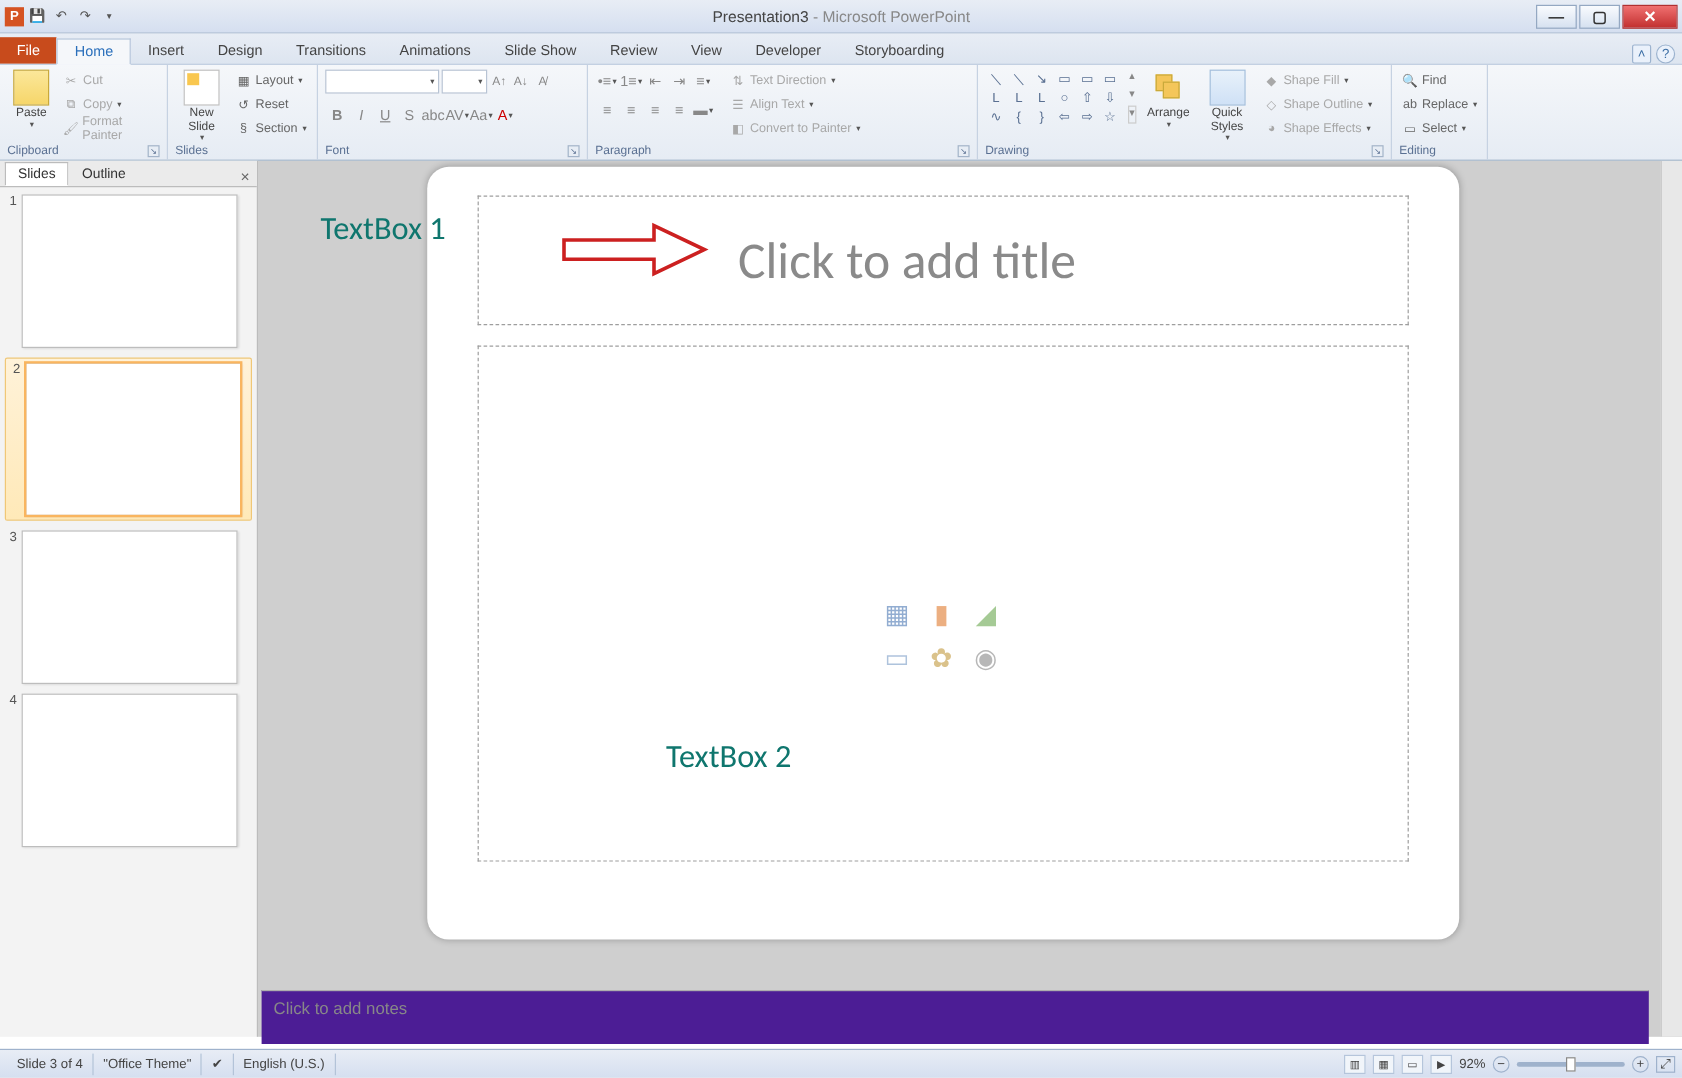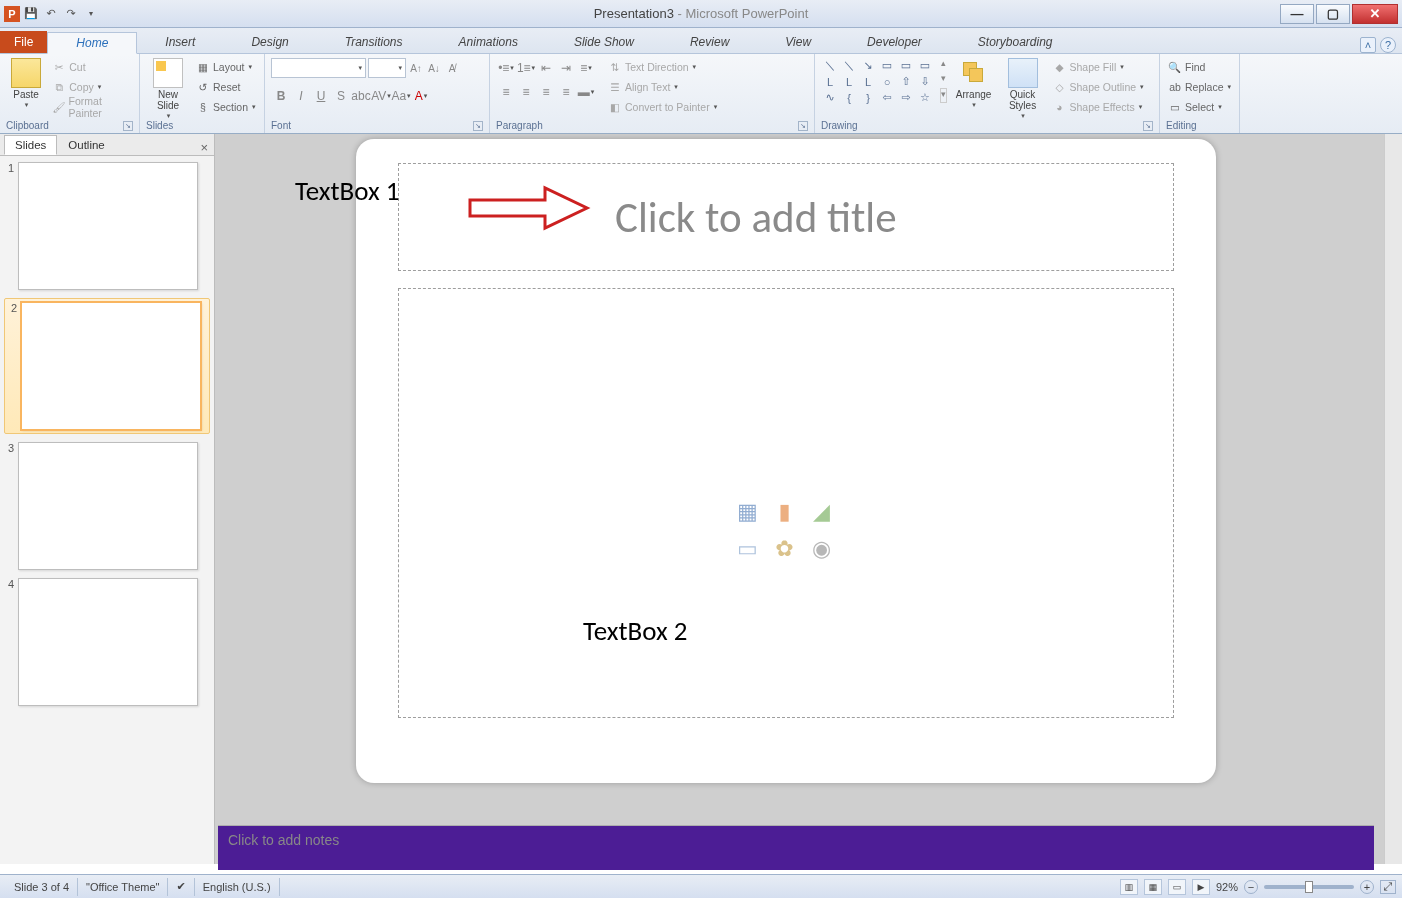--- a/index.html
+++ b/index.html
@@ -11,21 +11,21 @@
 .qat-ico { width: 18px; height: 18px; display: flex; align-items: center; justify-content: center; font-size: 11px; color: #555; }
 .title-text { position: absolute; left: 50%; transform: translateX(-50%); font-size: 13px; color: #444; }
 .title-text .sub { color: #888; }
 .win-controls { margin-left: auto; display: flex; gap: 0; }
 .win-btn { width: 34px; height: 20px; display: flex; align-items: center; justify-content: center; font-size: 13px; font-weight: bold; border: 1px solid #94a8c2; background: linear-gradient(#f9fbfe,#d6e1f0); margin-left: 2px; }
 .win-btn.close { background: linear-gradient(#f07070,#c23030); color: #fff; border-color: #b03030; width: 46px; }
 
 
 .ribbon-tabs { height: 26px; background: linear-gradient(#e8edf5,#dde5f0); display: flex; align-items: flex-end; border-bottom: 1px solid #b5c5db; position: relative; }
 .ribbon-tabs .file-tab { background: #c84b1c; color: #fff; padding: 4px 14px; font-size: 12px; height: 22px; display:flex; align-items:center; }
-.ribbon-tabs .tab { padding: 4px 28px; font-size: 12px; color: #444; height: 22px; display:flex; align-items:center; cursor: pointer; font-style: italic; }
+.ribbon-tabs .tab { padding: 4px 14px; font-size: 12px; color: #444; height: 22px; display:flex; align-items:center; cursor: pointer; }
 .ribbon-tabs .tab.active { background: #f5f7fa; border: 1px solid #b5c5db; border-bottom: 1px solid #f5f7fa; margin-bottom: -1px; color: #2a6fbb; }
 .ribbon-tabs .help-icons { margin-left:auto; display:flex; gap:4px; padding-right:6px; }
 .help-ico{ width:16px;height:16px; border:1px solid #9cb3cf; border-radius:2px; display:flex;align-items:center;justify-content:center;font-size:11px;background:#eaf1fb;color:#3b6ea5;}
 
 
 .ribbon { height: 80px; background: linear-gradient(#f5f7fa,#e6ecf4); display: flex; border-bottom: 1px solid #97adc6; }
 .group { border-right: 1px solid #c6d2e2; padding: 4px 6px 0 6px; display: flex; flex-direction: column; position: relative; }
 .group-body { flex: 1; display: flex; align-items: flex-start; gap: 4px; }
 .group-label { font-size: 10px; color: #5a7092; text-align: left; padding-bottom: 2px; position:relative; }
 .group-label .launcher { position:absolute; right:0; bottom:2px; width:10px;height:10px;border:1px solid #a3b4c9; font-size:7px; display:flex;align-items:center;justify-content:center;}
@@ -63,21 +63,21 @@
 .placeholder{ position:absolute; border:1px dashed #9e9e9e;}
 .ph-title{ left:42px; top:24px; width:776px; height:108px; display:flex; align-items:center; padding-left:216px;}
 .ph-title-text{ font-size:43px; color:#8a8a8a; font-family:Calibri, sans-serif;}
 .ph-body{ left:42px; top:149px; width:776px; height:430px; padding:12px 20px; font-family:Calibri,sans-serif;}
 .ph-body-text{ font-size:31px; color:#8a8a8a;}
 .bullet{ font-size:24px; margin-right:12px; vertical-align:2px;}
 .content-icons{ position:absolute; left:50%; top:50%; transform:translate(-50%,-10%); display:grid;grid-template-columns:repeat(3,35px);grid-template-rows:repeat(2,35px); gap:2px;}
 .ci{ width:32px;height:32px; opacity:.6; display:flex;align-items:center;justify-content:center;font-size:22px;}
 
 
-.anno{ position:absolute; color:#000000; font-family:Calibri,sans-serif; font-size:27px;margin-left:28px;}
+.anno{ position:absolute; color:#0f766e; font-family:Calibri,sans-serif; font-size:27px;}
 .anno1{ left:268px; top:40px;}
 .anno2{ left:557px; top:480px;}
 .arrow{ position:absolute; left:465px; top:50px; }
 
 
 .notes{ height:45px; border-top:1px solid #adadad; background:#4c1d95; padding:6px 10px; color:#888; font-size:14px; position:absolute; bottom:28px; left:218px; right:28px;}
 
 
 .statusbar{ position:absolute; bottom:0; left:0; right:0; height:24px; background:linear-gradient(#e8edf5,#d5dff0); border-top:1px solid #9fb2cc; display:flex; align-items:center; padding:0 6px; font-size:11px; color:#444;}
 .status-seg{ padding:0 8px; border-right:1px solid #b3c3d8; height:18px; display:flex;align-items:center;}

